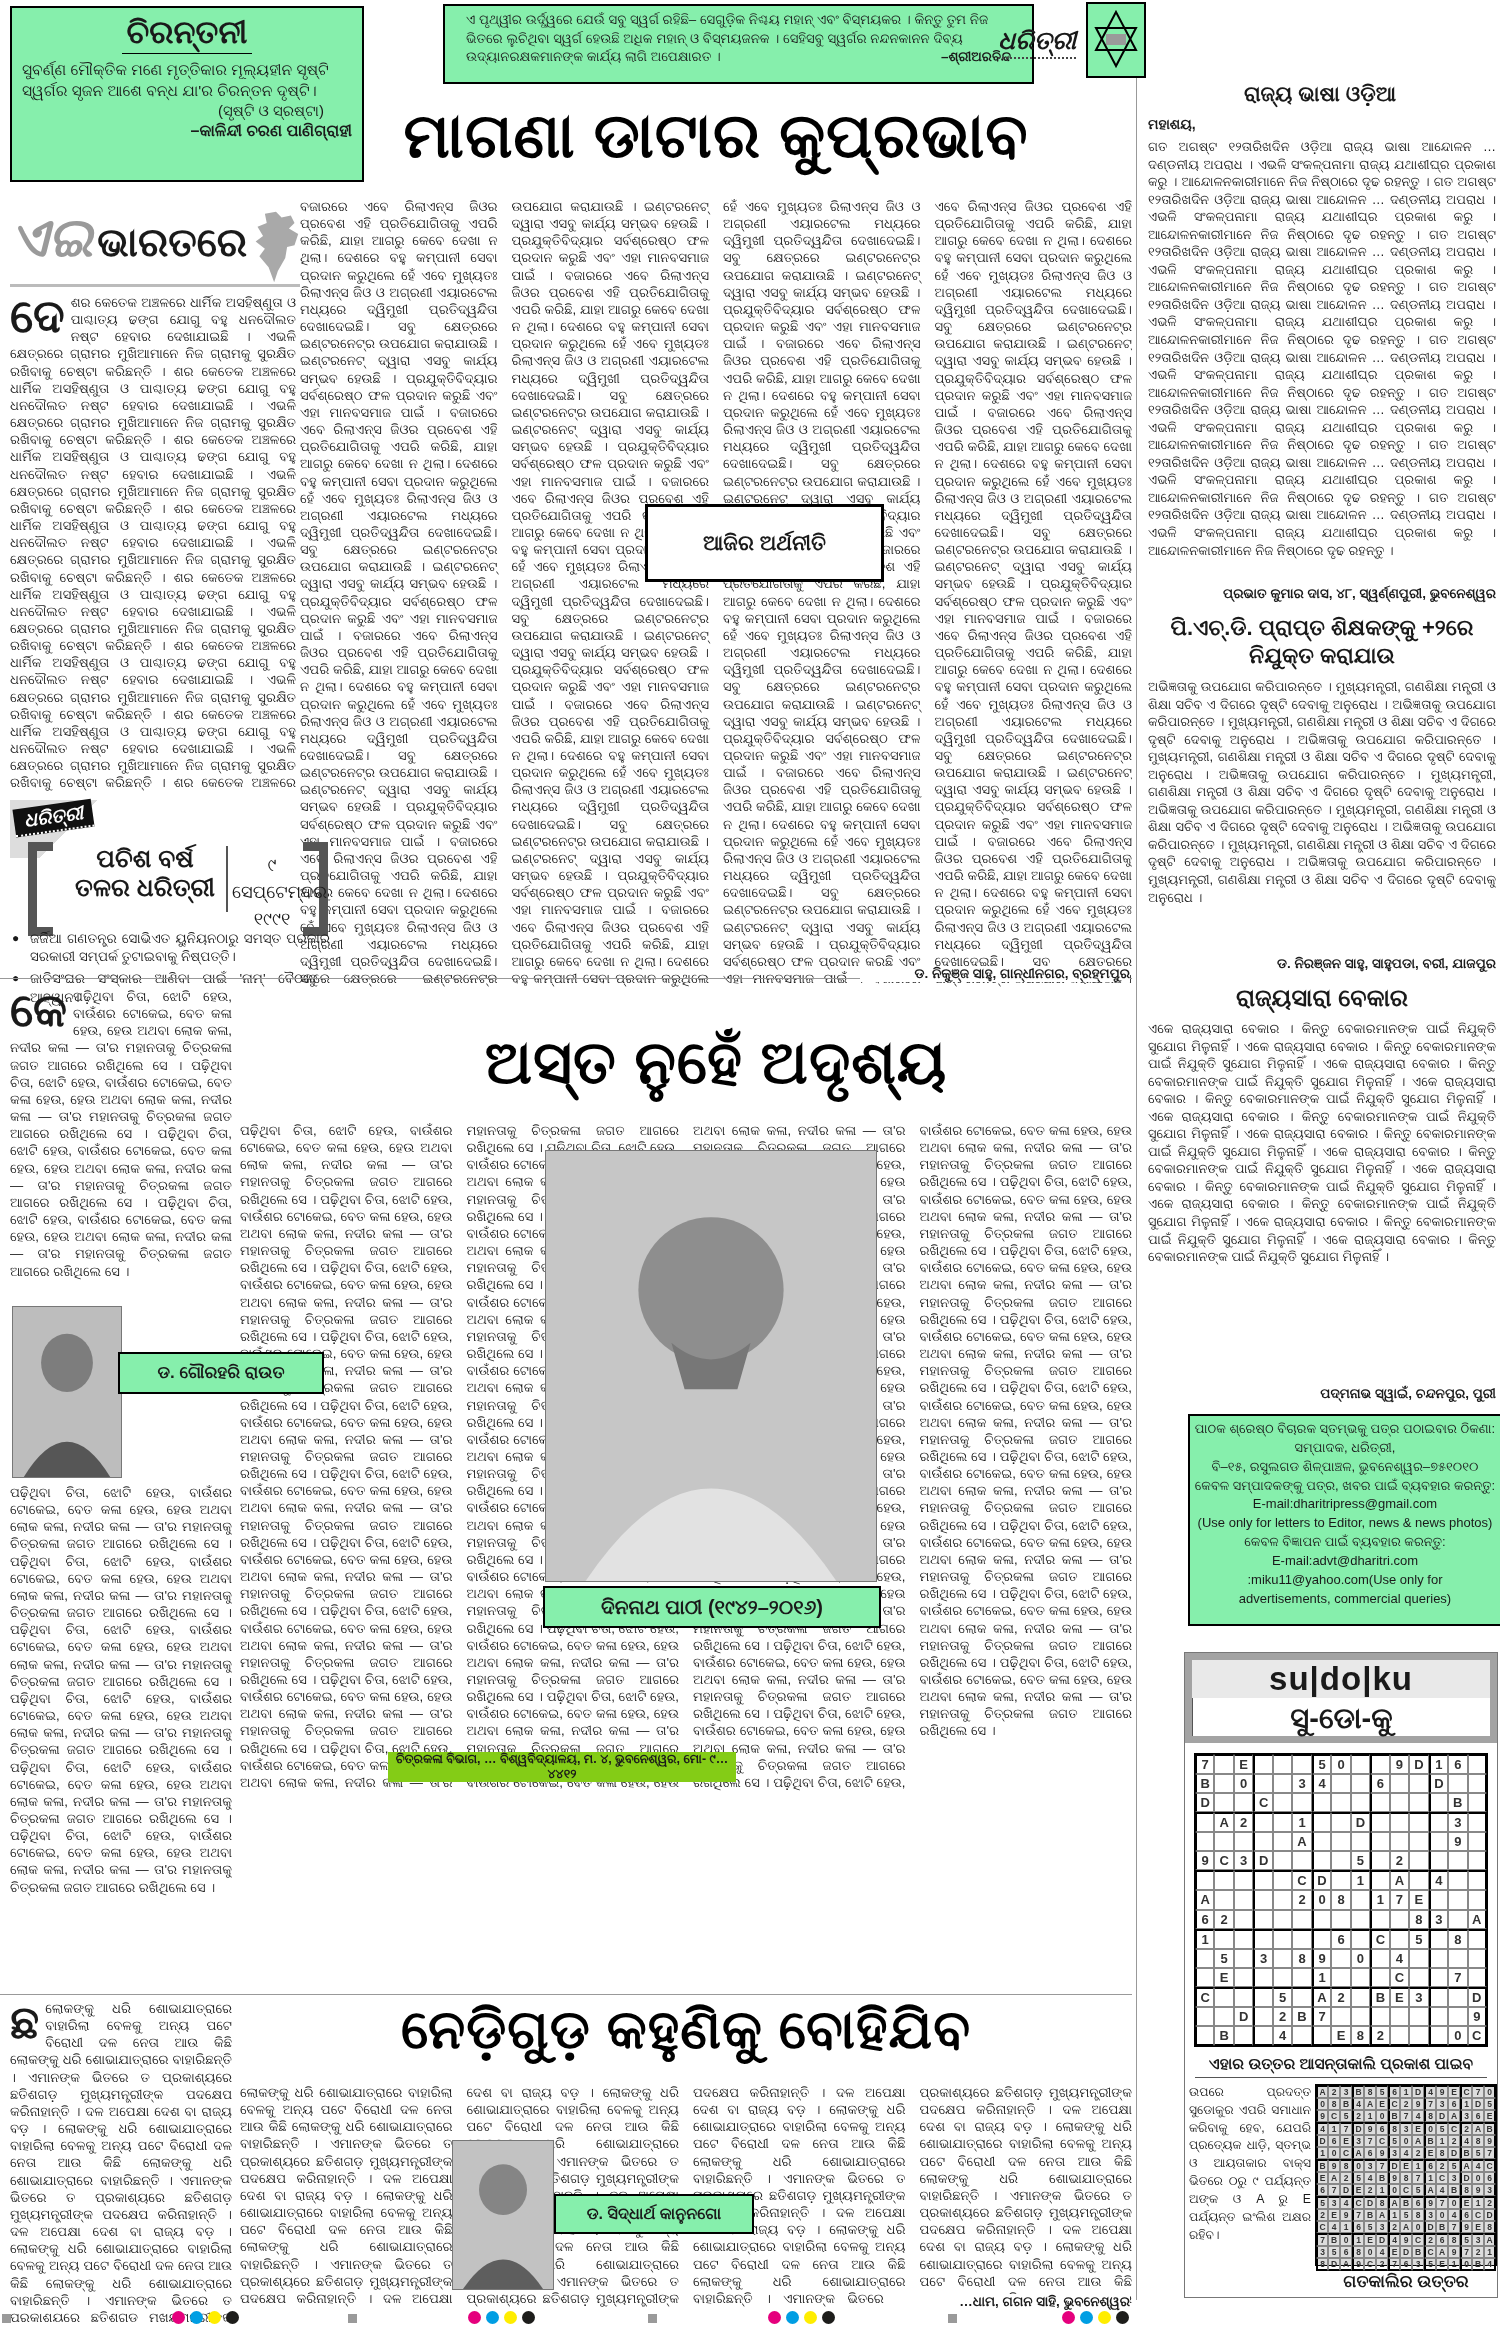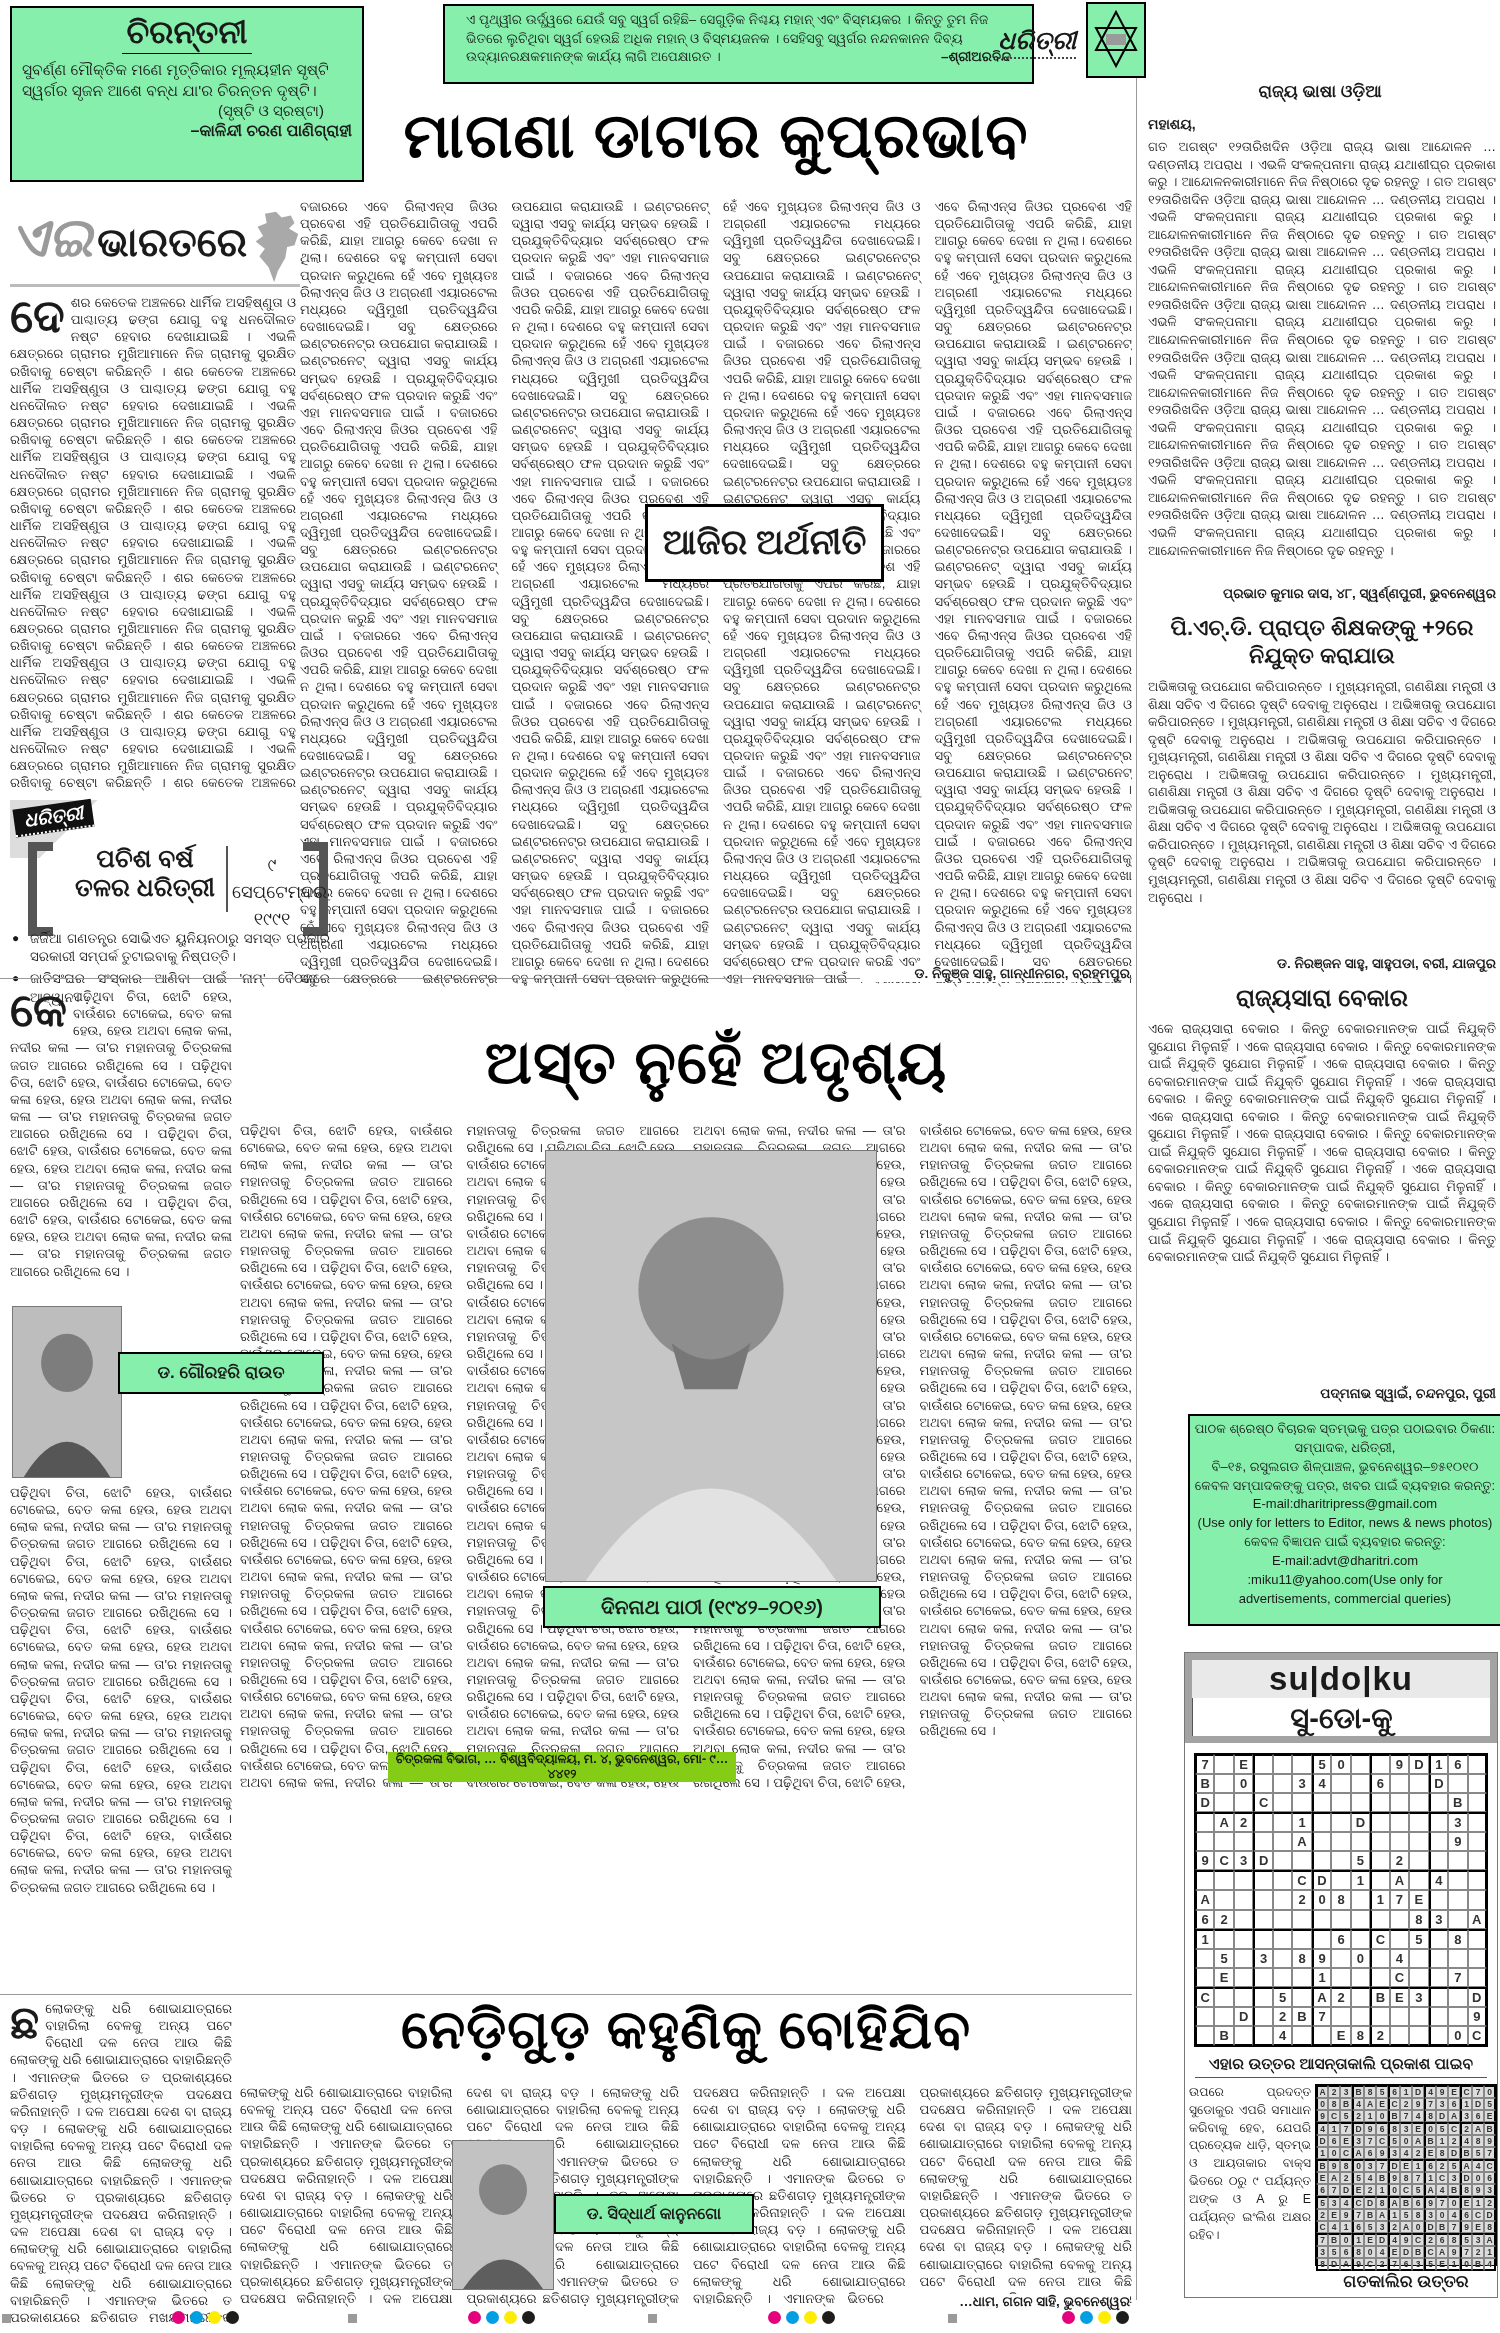--- a/index.html
+++ b/index.html
@@ -53,28 +53,28 @@
 
   <div class="abs box" style="left:1086px;top:2px;width:56px;height:72px;">
     <svg viewBox="0 0 56 72" width="56" height="72">
       <polygon points="28,8 48,46 8,46" fill="none" stroke="#000" stroke-width="2"></polygon>
       <polygon points="28,62 8,24 48,24" fill="none" stroke="#000" stroke-width="2"></polygon>
       <rect x="18" y="30" width="20" height="11" fill="#9a9a9a"></rect>
     </svg>
   </div>
 
 
-  <div class="abs ctr bold" style="left:1150px;top:82px;width:340px;font-size:17px;">ରାଜ୍ୟ ଭାଷା ଓଡ଼ିଆ</div>
+  <div class="abs ctr bold" style="left:1150px;top:82px;width:340px;font-size:21px;">ରାଜ୍ୟ ଭାଷା ଓଡ଼ିଆ</div>
 
   <div class="abs ctr headline" style="left:300px;top:100px;width:832px;font-size:62px;">ମାଗଣା ଡାଟାର କୁପ୍ରଭାବ</div>
 
   <div class="abs just body-txt cols4" style="left:300px;top:198px;width:832px;height:796px;">ବଜାରରେ ଏବେ ରିଲାଏନ୍ସ ଜିଓର ପ୍ରବେଶ ଏହି ପ୍ରତିଯୋଗିତାକୁ ଏପରି କରିଛି, ଯାହା ଆଗରୁ କେବେ ଦେଖା ନ ଥିଲା। ଦେଶରେ ବହୁ କମ୍ପାନୀ ସେବା ପ୍ରଦାନ କରୁଥିଲେ ହେଁ ଏବେ ମୁଖ୍ୟତଃ ରିଲାଏନ୍ସ ଜିଓ ଓ ଅଗ୍ରଣୀ ଏୟାରଟେଲ ମଧ୍ୟରେ ଦ୍ୱିମୁଖୀ ପ୍ରତିଦ୍ୱନ୍ଦିତା ଦେଖାଦେଇଛି। ସବୁ କ୍ଷେତ୍ରରେ ଇଣ୍ଟରନେଟ୍‌ର ଉପଯୋଗ କରାଯାଉଛି । ଇଣ୍ଟରନେଟ୍ ଦ୍ୱାରା ଏସବୁ କାର୍ଯ୍ୟ ସମ୍ଭବ ହେଉଛି । ପ୍ରଯୁକ୍ତିବିଦ୍ୟାର ସର୍ବଶ୍ରେଷ୍ଠ ଫଳ ପ୍ରଦାନ କରୁଛି ଏବଂ ଏହା ମାନବସମାଜ ପାଇଁ । ବଜାରରେ ଏବେ ରିଲାଏନ୍ସ ଜିଓର ପ୍ରବେଶ ଏହି ପ୍ରତିଯୋଗିତାକୁ ଏପରି କରିଛି, ଯାହା ଆଗରୁ କେବେ ଦେଖା ନ ଥିଲା। ଦେଶରେ ବହୁ କମ୍ପାନୀ ସେବା ପ୍ରଦାନ କରୁଥିଲେ ହେଁ ଏବେ ମୁଖ୍ୟତଃ ରିଲାଏନ୍ସ ଜିଓ ଓ ଅଗ୍ରଣୀ ଏୟାରଟେଲ ମଧ୍ୟରେ ଦ୍ୱିମୁଖୀ ପ୍ରତିଦ୍ୱନ୍ଦିତା ଦେଖାଦେଇଛି। ସବୁ କ୍ଷେତ୍ରରେ ଇଣ୍ଟରନେଟ୍‌ର ଉପଯୋଗ କରାଯାଉଛି । ଇଣ୍ଟରନେଟ୍ ଦ୍ୱାରା ଏସବୁ କାର୍ଯ୍ୟ ସମ୍ଭବ ହେଉଛି । ପ୍ରଯୁକ୍ତିବିଦ୍ୟାର ସର୍ବଶ୍ରେଷ୍ଠ ଫଳ ପ୍ରଦାନ କରୁଛି ଏବଂ ଏହା ମାନବସମାଜ ପାଇଁ । ବଜାରରେ ଏବେ ରିଲାଏନ୍ସ ଜିଓର ପ୍ରବେଶ ଏହି ପ୍ରତିଯୋଗିତାକୁ ଏପରି କରିଛି, ଯାହା ଆଗରୁ କେବେ ଦେଖା ନ ଥିଲା। ଦେଶରେ ବହୁ କମ୍ପାନୀ ସେବା ପ୍ରଦାନ କରୁଥିଲେ ହେଁ ଏବେ ମୁଖ୍ୟତଃ ରିଲାଏନ୍ସ ଜିଓ ଓ ଅଗ୍ରଣୀ ଏୟାରଟେଲ ମଧ୍ୟରେ ଦ୍ୱିମୁଖୀ ପ୍ରତିଦ୍ୱନ୍ଦିତା ଦେଖାଦେଇଛି। ସବୁ କ୍ଷେତ୍ରରେ ଇଣ୍ଟରନେଟ୍‌ର ଉପଯୋଗ କରାଯାଉଛି । ଇଣ୍ଟରନେଟ୍ ଦ୍ୱାରା ଏସବୁ କାର୍ଯ୍ୟ ସମ୍ଭବ ହେଉଛି । ପ୍ରଯୁକ୍ତିବିଦ୍ୟାର ସର୍ବଶ୍ରେଷ୍ଠ ଫଳ ପ୍ରଦାନ କରୁଛି ଏବଂ ଏହା ମାନବସମାଜ ପାଇଁ । ବଜାରରେ ଏବେ ରିଲାଏନ୍ସ ଜିଓର ପ୍ରବେଶ ଏହି ପ୍ରତିଯୋଗିତାକୁ ଏପରି କରିଛି, ଯାହା ଆଗରୁ କେବେ ଦେଖା ନ ଥିଲା। ଦେଶରେ ବହୁ କମ୍ପାନୀ ସେବା ପ୍ରଦାନ କରୁଥିଲେ ହେଁ ଏବେ ମୁଖ୍ୟତଃ ରିଲାଏନ୍ସ ଜିଓ ଓ ଅଗ୍ରଣୀ ଏୟାରଟେଲ ମଧ୍ୟରେ ଦ୍ୱିମୁଖୀ ପ୍ରତିଦ୍ୱନ୍ଦିତା ଦେଖାଦେଇଛି। ସବୁ କ୍ଷେତ୍ରରେ ଇଣ୍ଟରନେଟ୍‌ର ଉପଯୋଗ କରାଯାଉଛି । ଇଣ୍ଟରନେଟ୍ ଦ୍ୱାରା ଏସବୁ କାର୍ଯ୍ୟ ସମ୍ଭବ ହେଉଛି । ପ୍ରଯୁକ୍ତିବିଦ୍ୟାର ସର୍ବଶ୍ରେଷ୍ଠ ଫଳ ପ୍ରଦାନ କରୁଛି ଏବଂ ଏହା ମାନବସମାଜ ପାଇଁ । ବଜାରରେ ଏବେ ରିଲାଏନ୍ସ ଜିଓର ପ୍ରବେଶ ଏହି ପ୍ରତିଯୋଗିତାକୁ ଏପରି କରିଛି, ଯାହା ଆଗରୁ କେବେ ଦେଖା ନ ଥିଲା। ଦେଶରେ ବହୁ କମ୍ପାନୀ ସେବା ପ୍ରଦାନ କରୁଥିଲେ ହେଁ ଏବେ ମୁଖ୍ୟତଃ ରିଲାଏନ୍ସ ଜିଓ ଓ ଅଗ୍ରଣୀ ଏୟାରଟେଲ ମଧ୍ୟରେ ଦ୍ୱିମୁଖୀ ପ୍ରତିଦ୍ୱନ୍ଦିତା ଦେଖାଦେଇଛି। ସବୁ କ୍ଷେତ୍ରରେ ଇଣ୍ଟରନେଟ୍‌ର ଉପଯୋଗ କରାଯାଉଛି । ଇଣ୍ଟରନେଟ୍ ଦ୍ୱାରା ଏସବୁ କାର୍ଯ୍ୟ ସମ୍ଭବ ହେଉଛି । ପ୍ରଯୁକ୍ତିବିଦ୍ୟାର ସର୍ବଶ୍ରେଷ୍ଠ ଫଳ ପ୍ରଦାନ କରୁଛି ଏବଂ ଏହା ମାନବସମାଜ ପାଇଁ । ବଜାରରେ ଏବେ ରିଲାଏନ୍ସ ଜିଓର ପ୍ରବେଶ ଏହି ପ୍ରତିଯୋଗିତାକୁ ଏପରି କରିଛି, ଯାହା ଆଗରୁ କେବେ ଦେଖା ନ ଥିଲା। ଦେଶରେ ବହୁ କମ୍ପାନୀ ସେବା ପ୍ରଦାନ କରୁଥିଲେ ହେଁ ଏବେ ମୁଖ୍ୟତଃ ରିଲାଏନ୍ସ ଜିଓ ଓ ଅଗ୍ରଣୀ ଏୟାରଟେଲ ମଧ୍ୟରେ ଦ୍ୱିମୁଖୀ ପ୍ରତିଦ୍ୱନ୍ଦିତା ଦେଖାଦେଇଛି। ସବୁ କ୍ଷେତ୍ରରେ ଇଣ୍ଟରନେଟ୍‌ର ଉପଯୋଗ କରାଯାଉଛି । ଇଣ୍ଟରନେଟ୍ ଦ୍ୱାରା ଏସବୁ କାର୍ଯ୍ୟ ସମ୍ଭବ ହେଉଛି । ପ୍ରଯୁକ୍ତିବିଦ୍ୟାର ସର୍ବଶ୍ରେଷ୍ଠ ଫଳ ପ୍ରଦାନ କରୁଛି ଏବଂ ଏହା ମାନବସମାଜ ପାଇଁ । ବଜାରରେ ଏବେ ରିଲାଏନ୍ସ ଜିଓର ପ୍ରବେଶ ଏହି ପ୍ରତିଯୋଗିତାକୁ ଏପରି କରିଛି, ଯାହା ଆଗରୁ କେବେ ଦେଖା ନ ଥିଲା। ଦେଶରେ ବହୁ କମ୍ପାନୀ ସେବା ପ୍ରଦାନ କରୁଥିଲେ ହେଁ ଏବେ ମୁଖ୍ୟତଃ ରିଲାଏନ୍ସ ଜିଓ ଓ ଅଗ୍ରଣୀ ଏୟାରଟେଲ ମଧ୍ୟରେ ଦ୍ୱିମୁଖୀ ପ୍ରତିଦ୍ୱନ୍ଦିତା ଦେଖାଦେଇଛି। ସବୁ କ୍ଷେତ୍ରରେ ଇଣ୍ଟରନେଟ୍‌ର ଉପଯୋଗ କରାଯାଉଛି । ଇଣ୍ଟରନେଟ୍ ଦ୍ୱାରା ଏସବୁ କାର୍ଯ୍ୟ ସମ୍ଭବ ହେଉଛି । ପ୍ରଯୁକ୍ତିବିଦ୍ୟାର ସର୍ବଶ୍ରେଷ୍ଠ ଫଳ ପ୍ରଦାନ କରୁଛି ଏବଂ ଏହା ମାନବସମାଜ ପାଇଁ । ବଜାରରେ ଏବେ ରିଲାଏନ୍ସ ଜିଓର ପ୍ରବେଶ ଏହି ପ୍ରତିଯୋଗିତାକୁ ଏପରି କରିଛି, ଯାହା ଆଗରୁ କେବେ ଦେଖା ନ ଥିଲା। ଦେଶରେ ବହୁ କମ୍ପାନୀ ସେବା ପ୍ରଦାନ କରୁଥିଲେ ହେଁ ଏବେ ମୁଖ୍ୟତଃ ରିଲାଏନ୍ସ ଜିଓ ଓ ଅଗ୍ରଣୀ ଏୟାରଟେଲ ମଧ୍ୟରେ ଦ୍ୱିମୁଖୀ ପ୍ରତିଦ୍ୱନ୍ଦିତା ଦେଖାଦେଇଛି। ସବୁ କ୍ଷେତ୍ରରେ ଇଣ୍ଟରନେଟ୍‌ର ଉପଯୋଗ କରାଯାଉଛି । ଇଣ୍ଟରନେଟ୍ ଦ୍ୱାରା ଏସବୁ କାର୍ଯ୍ୟ ସମ୍ଭବ ହେଉଛି । ପ୍ରଯୁକ୍ତିବିଦ୍ୟାର ସର୍ବଶ୍ରେଷ୍ଠ ଫଳ ପ୍ରଦାନ କରୁଛି ଏବଂ ଏହା ମାନବସମାଜ ପାଇଁ । ବଜାରରେ ଏବେ ରିଲାଏନ୍ସ ଜିଓର ପ୍ରବେଶ ଏହି ପ୍ରତିଯୋଗିତାକୁ ଏପରି କରିଛି, ଯାହା ଆଗରୁ କେବେ ଦେଖା ନ ଥିଲା। ଦେଶରେ ବହୁ କମ୍ପାନୀ ସେବା ପ୍ରଦାନ କରୁଥିଲେ ହେଁ ଏବେ ମୁଖ୍ୟତଃ ରିଲାଏନ୍ସ ଜିଓ ଓ ଅଗ୍ରଣୀ ଏୟାରଟେଲ ମଧ୍ୟରେ ଦ୍ୱିମୁଖୀ ପ୍ରତିଦ୍ୱନ୍ଦିତା ଦେଖାଦେଇଛି। ସବୁ କ୍ଷେତ୍ରରେ ଇଣ୍ଟରନେଟ୍‌ର ଉପଯୋଗ କରାଯାଉଛି । ଇଣ୍ଟରନେଟ୍ ଦ୍ୱାରା ଏସବୁ କାର୍ଯ୍ୟ ସମ୍ଭବ ହେଉଛି । ପ୍ରଯୁକ୍ତିବିଦ୍ୟାର ସର୍ବଶ୍ରେଷ୍ଠ ଫଳ ପ୍ରଦାନ କରୁଛି ଏବଂ ଏହା ମାନବସମାଜ ପାଇଁ । ବଜାରରେ ଏବେ ରିଲାଏନ୍ସ ଜିଓର ପ୍ରବେଶ ଏହି ପ୍ରତିଯୋଗିତାକୁ ଏପରି କରିଛି, ଯାହା ଆଗରୁ କେବେ ଦେଖା ନ ଥିଲା। ଦେଶରେ ବହୁ କମ୍ପାନୀ ସେବା ପ୍ରଦାନ କରୁଥିଲେ ହେଁ ଏବେ ମୁଖ୍ୟତଃ ରିଲାଏନ୍ସ ଜିଓ ଓ ଅଗ୍ରଣୀ ଏୟାରଟେଲ ମଧ୍ୟରେ ଦ୍ୱିମୁଖୀ ପ୍ରତିଦ୍ୱନ୍ଦିତା ଦେଖାଦେଇଛି। ସବୁ କ୍ଷେତ୍ରରେ ଇଣ୍ଟରନେଟ୍‌ର ଉପଯୋଗ କରାଯାଉଛି । ଇଣ୍ଟରନେଟ୍ ଦ୍ୱାରା ଏସବୁ କାର୍ଯ୍ୟ ସମ୍ଭବ ହେଉଛି । ପ୍ରଯୁକ୍ତିବିଦ୍ୟାର ସର୍ବଶ୍ରେଷ୍ଠ ଫଳ ପ୍ରଦାନ କରୁଛି ଏବଂ ଏହା ମାନବସମାଜ ପାଇଁ । ବଜାରରେ ଏବେ ରିଲାଏନ୍ସ ଜିଓର ପ୍ରବେଶ ଏହି ପ୍ରତିଯୋଗିତାକୁ ଏପରି କରିଛି, ଯାହା ଆଗରୁ କେବେ ଦେଖା ନ ଥିଲା। ଦେଶରେ ବହୁ କମ୍ପାନୀ ସେବା ପ୍ରଦାନ କରୁଥିଲେ ହେଁ ଏବେ ମୁଖ୍ୟତଃ ରିଲାଏନ୍ସ ଜିଓ ଓ ଅଗ୍ରଣୀ ଏୟାରଟେଲ ମଧ୍ୟରେ ଦ୍ୱିମୁଖୀ ପ୍ରତିଦ୍ୱନ୍ଦିତା ଦେଖାଦେଇଛି। ସବୁ କ୍ଷେତ୍ରରେ ଇଣ୍ଟରନେଟ୍‌ର ଉପଯୋଗ କରାଯାଉଛି । ଇଣ୍ଟରନେଟ୍ ଦ୍ୱାରା ଏସବୁ କାର୍ଯ୍ୟ ସମ୍ଭବ ହେଉଛି । ପ୍ରଯୁକ୍ତିବିଦ୍ୟାର ସର୍ବଶ୍ରେଷ୍ଠ ଫଳ ପ୍ରଦାନ କରୁଛି ଏବଂ ଏହା ମାନବସମାଜ ପାଇଁ । ବଜାରରେ ଏବେ ରିଲାଏନ୍ସ ଜିଓର ପ୍ରବେଶ ଏହି ପ୍ରତିଯୋଗିତାକୁ ଏପରି କରିଛି, ଯାହା ଆଗରୁ କେବେ ଦେଖା ନ ଥିଲା। ଦେଶରେ ବହୁ କମ୍ପାନୀ ସେବା ପ୍ରଦାନ କରୁଥିଲେ ହେଁ ଏବେ ମୁଖ୍ୟତଃ ରିଲାଏନ୍ସ ଜିଓ ଓ ଅଗ୍ରଣୀ ଏୟାରଟେଲ ମଧ୍ୟରେ ଦ୍ୱିମୁଖୀ ପ୍ରତିଦ୍ୱନ୍ଦିତା ଦେଖାଦେଇଛି। ସବୁ କ୍ଷେତ୍ରରେ ଇଣ୍ଟରନେଟ୍‌ର ଉପଯୋଗ କରାଯାଉଛି । ଇଣ୍ଟରନେଟ୍ ଦ୍ୱାରା ଏସବୁ କାର୍ଯ୍ୟ ସମ୍ଭବ ହେଉଛି । ପ୍ରଯୁକ୍ତିବିଦ୍ୟାର ସର୍ବଶ୍ରେଷ୍ଠ ଫଳ ପ୍ରଦାନ କରୁଛି ଏବଂ ଏହା ମାନବସମାଜ ପାଇଁ । ବଜାରରେ ଏବେ ରିଲାଏନ୍ସ ଜିଓର ପ୍ରବେଶ ଏହି ପ୍ରତିଯୋଗିତାକୁ ଏପରି କରିଛି, ଯାହା ଆଗରୁ କେବେ ଦେଖା ନ ଥିଲା। ଦେଶରେ ବହୁ କମ୍ପାନୀ ସେବା ପ୍ରଦାନ କରୁଥିଲେ ହେଁ ଏବେ ମୁଖ୍ୟତଃ ରିଲାଏନ୍ସ ଜିଓ ଓ ଅଗ୍ରଣୀ ଏୟାରଟେଲ ମଧ୍ୟରେ ଦ୍ୱିମୁଖୀ ପ୍ରତିଦ୍ୱନ୍ଦିତା ଦେଖାଦେଇଛି। ସବୁ କ୍ଷେତ୍ରରେ ଇଣ୍ଟରନେଟ୍‌ର ଉପଯୋଗ କରାଯାଉଛି । ଇଣ୍ଟରନେଟ୍ ଦ୍ୱାରା ଏସବୁ କାର୍ଯ୍ୟ ସମ୍ଭବ ହେଉଛି । ପ୍ରଯୁକ୍ତିବିଦ୍ୟାର ସର୍ବଶ୍ରେଷ୍ଠ ଫଳ ପ୍ରଦାନ କରୁଛି ଏବଂ ଏହା ମାନବସମାଜ ପାଇଁ । ବଜାରରେ ଏବେ ରିଲାଏନ୍ସ ଜିଓର ପ୍ରବେଶ ଏହି ପ୍ରତିଯୋଗିତାକୁ ଏପରି କରିଛି, ଯାହା ଆଗରୁ କେବେ ଦେଖା ନ ଥିଲା। ଦେଶରେ ବହୁ କମ୍ପାନୀ ସେବା ପ୍ରଦାନ କରୁଥିଲେ ହେଁ ଏବେ ମୁଖ୍ୟତଃ ରିଲାଏନ୍ସ ଜିଓ ଓ ଅଗ୍ରଣୀ ଏୟାରଟେଲ ମଧ୍ୟରେ ଦ୍ୱିମୁଖୀ ପ୍ରତିଦ୍ୱନ୍ଦିତା ଦେଖାଦେଇଛି। ସବୁ କ୍ଷେତ୍ରରେ ଇଣ୍ଟରନେଟ୍‌ର ଉପଯୋଗ କରାଯାଉଛି । ଇଣ୍ଟରନେଟ୍ ଦ୍ୱାରା ଏସବୁ କାର୍ଯ୍ୟ ସମ୍ଭବ ହେଉଛି । ପ୍ରଯୁକ୍ତିବିଦ୍ୟାର ସର୍ବଶ୍ରେଷ୍ଠ ଫଳ ପ୍ରଦାନ କରୁଛି ଏବଂ ଏହା ମାନବସମାଜ ପାଇଁ । ବଜାରରେ ଏବେ ରିଲାଏନ୍ସ ଜିଓର ପ୍ରବେଶ ଏହି ପ୍ରତିଯୋଗିତାକୁ ଏପରି କରିଛି, ଯାହା ଆଗରୁ କେବେ ଦେଖା ନ ଥିଲା। ଦେଶରେ ବହୁ କମ୍ପାନୀ ସେବା ପ୍ରଦାନ କରୁଥିଲେ ହେଁ ଏବେ ମୁଖ୍ୟତଃ ରିଲାଏନ୍ସ ଜିଓ ଓ ଅଗ୍ରଣୀ ଏୟାରଟେଲ ମଧ୍ୟରେ ଦ୍ୱିମୁଖୀ ପ୍ରତିଦ୍ୱନ୍ଦିତା ଦେଖାଦେଇଛି। ସବୁ କ୍ଷେତ୍ରରେ ଇଣ୍ଟରନେଟ୍‌ର ଉପଯୋଗ କରାଯାଉଛି । ଇଣ୍ଟରନେଟ୍ ଦ୍ୱାରା ଏସବୁ କାର୍ଯ୍ୟ ସମ୍ଭବ ହେଉଛି । ପ୍ରଯୁକ୍ତିବିଦ୍ୟାର ସର୍ବଶ୍ରେଷ୍ଠ ଫଳ ପ୍ରଦାନ କରୁଛି ଏବଂ ଏହା ମାନବସମାଜ ପାଇଁ । ବଜାରରେ ଏବେ ରିଲାଏନ୍ସ ଜିଓର ପ୍ରବେଶ ଏହି ପ୍ରତିଯୋଗିତାକୁ ଏପରି କରିଛି, ଯାହା ଆଗରୁ କେବେ ଦେଖା ନ ଥିଲା। ଦେଶରେ ବହୁ କମ୍ପାନୀ ସେବା ପ୍ରଦାନ କରୁଥିଲେ ହେଁ ଏବେ ମୁଖ୍ୟତଃ ରିଲାଏନ୍ସ ଜିଓ ଓ ଅଗ୍ରଣୀ ଏୟାରଟେଲ ମଧ୍ୟରେ ଦ୍ୱିମୁଖୀ ପ୍ରତିଦ୍ୱନ୍ଦିତା ଦେଖାଦେଇଛି। ସବୁ କ୍ଷେତ୍ରରେ ଇଣ୍ଟରନେଟ୍‌ର ଉପଯୋଗ କରାଯାଉଛି । ଇଣ୍ଟରନେଟ୍ ଦ୍ୱାରା ଏସବୁ କାର୍ଯ୍ୟ ସମ୍ଭବ ହେଉଛି । ପ୍ରଯୁକ୍ତିବିଦ୍ୟାର ସର୍ବଶ୍ରେଷ୍ଠ ଫଳ ପ୍ରଦାନ କରୁଛି ଏବଂ ଏହା ମାନବସମାଜ ପାଇଁ । ବଜାରରେ ଏବେ ରିଲାଏନ୍ସ ଜିଓର ପ୍ରବେଶ ଏହି ପ୍ରତିଯୋଗିତାକୁ ଏପରି କରିଛି, ଯାହା ଆଗରୁ କେବେ ଦେଖା ନ ଥିଲା। ଦେଶରେ ବହୁ କମ୍ପାନୀ ସେବା ପ୍ରଦାନ କରୁଥିଲେ ହେଁ ଏବେ ମୁଖ୍ୟତଃ ରିଲାଏନ୍ସ ଜିଓ ଓ ଅଗ୍ରଣୀ ଏୟାରଟେଲ ମଧ୍ୟରେ ଦ୍ୱିମୁଖୀ ପ୍ରତିଦ୍ୱନ୍ଦିତା ଦେଖାଦେଇଛି। ସବୁ କ୍ଷେତ୍ରରେ ଇଣ୍ଟରନେଟ୍‌ର ଉପଯୋଗ କରାଯାଉଛି । ଇଣ୍ଟରନେଟ୍ ଦ୍ୱାରା ଏସବୁ କାର୍ଯ୍ୟ ସମ୍ଭବ ହେଉଛି । ପ୍ରଯୁକ୍ତିବିଦ୍ୟାର ସର୍ବଶ୍ରେଷ୍ଠ ଫଳ ପ୍ରଦାନ କରୁଛି ଏବଂ ଏହା ମାନବସମାଜ ପାଇଁ । ବଜାରରେ ଏବେ ରିଲାଏନ୍ସ ଜିଓର ପ୍ରବେଶ ଏହି ପ୍ରତିଯୋଗିତାକୁ ଏପରି କରିଛି, ଯାହା ଆଗରୁ କେବେ ଦେଖା ନ ଥିଲା। ଦେଶରେ ବହୁ କମ୍ପାନୀ ସେବା ପ୍ରଦାନ କରୁଥିଲେ ହେଁ ଏବେ ମୁଖ୍ୟତଃ ରିଲାଏନ୍ସ ଜିଓ ଓ ଅଗ୍ରଣୀ ଏୟାରଟେଲ ମଧ୍ୟରେ ଦ୍ୱିମୁଖୀ ପ୍ରତିଦ୍ୱନ୍ଦିତା ଦେଖାଦେଇଛି। ସବୁ କ୍ଷେତ୍ରରେ ଇଣ୍ଟରନେଟ୍‌ର ଉପଯୋଗ କରାଯାଉଛି । ଇଣ୍ଟରନେଟ୍ ଦ୍ୱାରା ଏସବୁ କାର୍ଯ୍ୟ ସମ୍ଭବ ହେଉଛି । ପ୍ରଯୁକ୍ତିବିଦ୍ୟାର ସର୍ବଶ୍ରେଷ୍ଠ ଫଳ ପ୍ରଦାନ କରୁଛି ଏବଂ ଏହା ମାନବସମାଜ ପାଇଁ । ବଜାରରେ ଏବେ ରିଲାଏନ୍ସ ଜିଓର ପ୍ରବେଶ ଏହି ପ୍ରତିଯୋଗିତାକୁ ଏପରି କରିଛି, ଯାହା ଆଗରୁ କେବେ ଦେଖା ନ ଥିଲା। ଦେଶରେ ବହୁ କମ୍ପାନୀ ସେବା ପ୍ରଦାନ କରୁଥିଲେ ହେଁ ଏବେ ମୁଖ୍ୟତଃ ରିଲାଏନ୍ସ ଜିଓ ଓ ଅଗ୍ରଣୀ ଏୟାରଟେଲ ମଧ୍ୟରେ ଦ୍ୱିମୁଖୀ ପ୍ରତିଦ୍ୱନ୍ଦିତା ଦେଖାଦେଇଛି। ସବୁ କ୍ଷେତ୍ରରେ ଇଣ୍ଟରନେଟ୍‌ର ଉପଯୋଗ କରାଯାଉଛି । ଇଣ୍ଟରନେଟ୍ ଦ୍ୱାରା ଏସବୁ କାର୍ଯ୍ୟ ସମ୍ଭବ ହେଉଛି । ପ୍ରଯୁକ୍ତିବିଦ୍ୟାର ସର୍ବଶ୍ରେଷ୍ଠ ଫଳ ପ୍ରଦାନ କରୁଛି ଏବଂ ଏହା ମାନବସମାଜ ପାଇଁ । ବଜାରରେ ଏବେ ରିଲାଏନ୍ସ ଜିଓର ପ୍ରବେଶ ଏହି ପ୍ରତିଯୋଗିତାକୁ ଏପରି କରିଛି, ଯାହା ଆଗରୁ କେବେ ଦେଖା ନ ଥିଲା। ଦେଶରେ ବହୁ କମ୍ପାନୀ ସେବା ପ୍ରଦାନ କରୁଥିଲେ ହେଁ ଏବେ ମୁଖ୍ୟତଃ ରିଲାଏନ୍ସ ଜିଓ ଓ ଅଗ୍ରଣୀ ଏୟାରଟେଲ ମଧ୍ୟରେ ଦ୍ୱିମୁଖୀ ପ୍ରତିଦ୍ୱନ୍ଦିତା ଦେଖାଦେଇଛି। ସବୁ କ୍ଷେତ୍ରରେ ଇଣ୍ଟରନେଟ୍‌ର ଉପଯୋଗ କରାଯାଉଛି । ଇଣ୍ଟରନେଟ୍ ଦ୍ୱାରା ଏସବୁ କାର୍ଯ୍ୟ ସମ୍ଭବ ହେଉଛି । ପ୍ରଯୁକ୍ତିବିଦ୍ୟାର ସର୍ବଶ୍ରେଷ୍ଠ ଫଳ ପ୍ରଦାନ କରୁଛି ଏବଂ ଏହା ମାନବସମାଜ ପାଇଁ ।</div>
 
   <div class="abs ctr" style="left:645px;top:504px;width:233px;height:72px;border:3px solid #000;background:#fff;z-index:2;display:flex;align-items:center;justify-content:center;">
-    <span class="bold" style="font-size:35px;font-family:Liberation Serif, serif;">ଆଜିର ଅର୍ଥନୀତି</span>
+    <span class="bold" style="font-size:21px;">ଆଜିର ଅର୍ଥନୀତି</span>
   </div>
 
   <div class="abs rgt sig" style="left:860px;top:966px;width:270px;background:#fff;z-index:2;">ଡ. ନିକୁଞ୍ଜ ସାହୁ, ଗାନ୍ଧୀନଗର, ବ୍ରହ୍ମପୁର</div>
 
   <div class="abs" style="left:10px;top:206px;width:290px;height:78px;border-bottom:3px solid #bbb;">
     <span style="font-size:54px;font-weight:bold;font-style:italic;color:#9a9a9a;">ଏଇ</span>
     <span style="font-size:40px;font-weight:900;">ଭାରତରେ</span>
     <svg class="abs" style="left:238px;top:4px;" viewBox="0 0 60 80" width="56" height="74">
       <path d="M18,4 L30,2 L36,8 L46,6 L50,14 L44,20 L54,26 L50,38 L42,40 L40,52 L32,66 L28,78 L22,62 L12,50 L18,42 L8,34 L16,28 L10,18 L20,14 Z" fill="#a9a9a9"></path>
     </svg>

